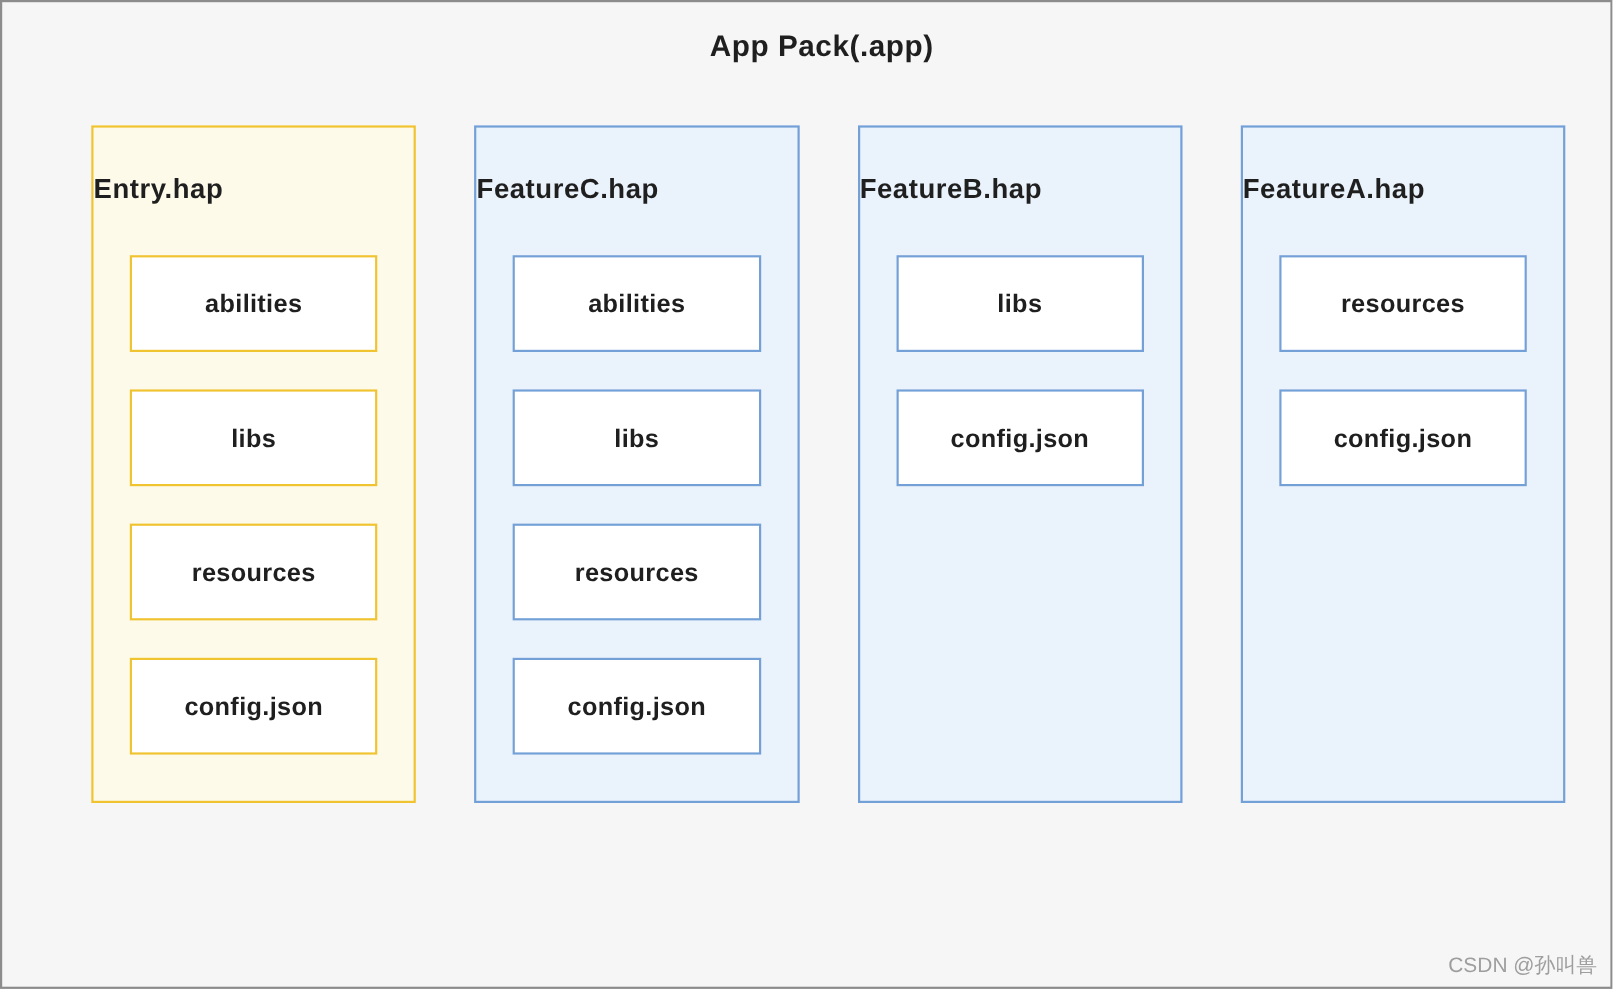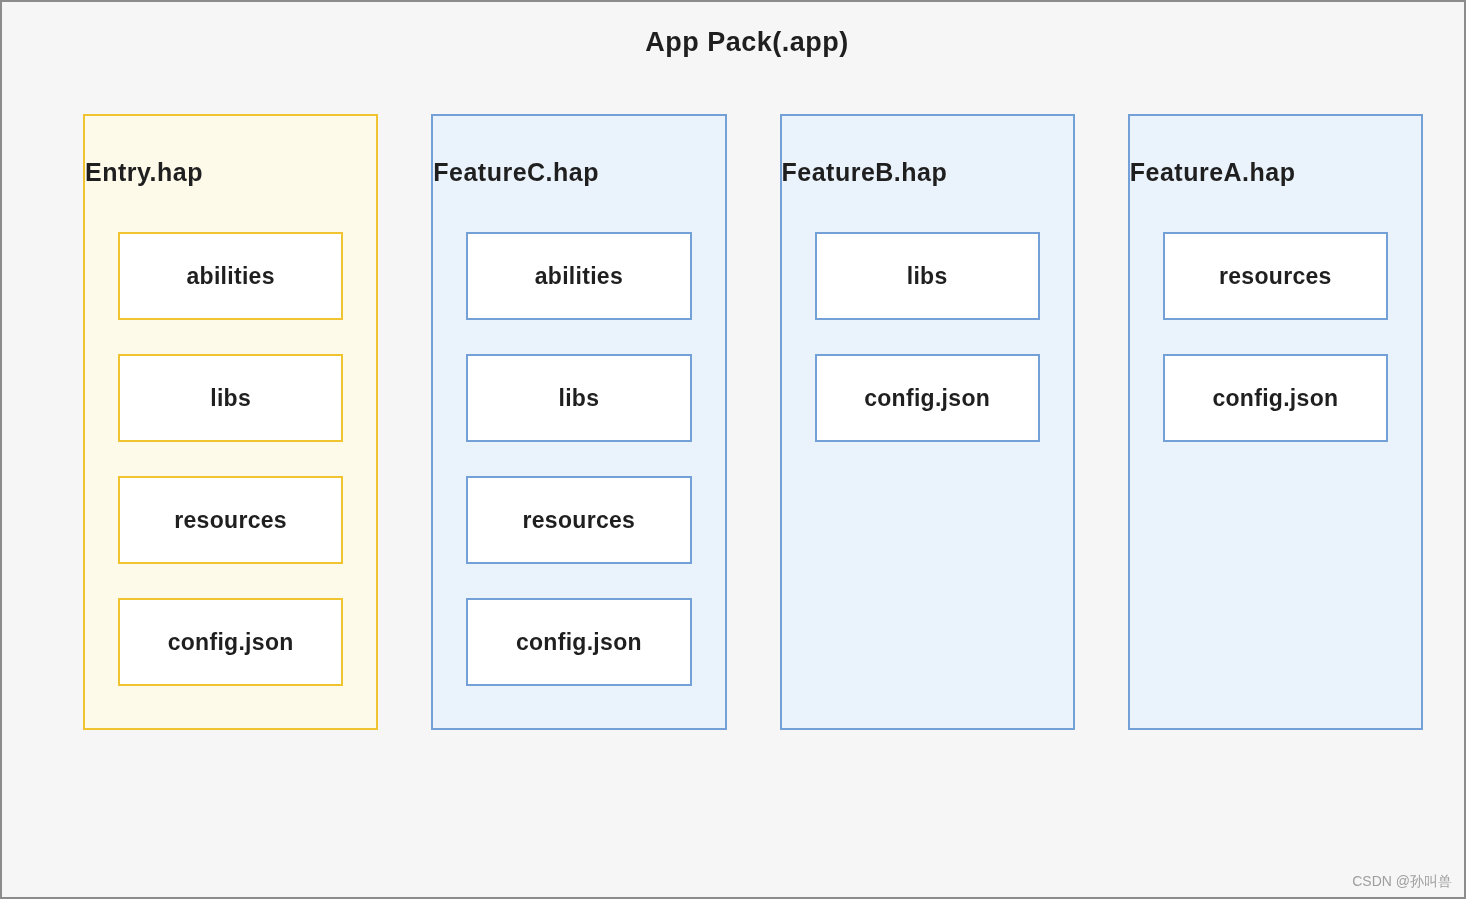--- a/index.html
+++ b/index.html
@@ -107,21 +107,21 @@
   .pack-info-label {
     font-size: 26px;
     font-weight: 600;
     color: var(--text);
     letter-spacing: 0.5px;
   }
   .watermark {
     position: absolute;
     right: 12px;
     bottom: 6px;
-    font-size: 14px;
+    font-size: 19px;
     color: var(--watermark-color);
   }
 </style>
 </head>
 <body>
 
 <div class="frame">
   <div class="diagram-title">App Pack(.app)</div>
 
   <div class="columns-row">

